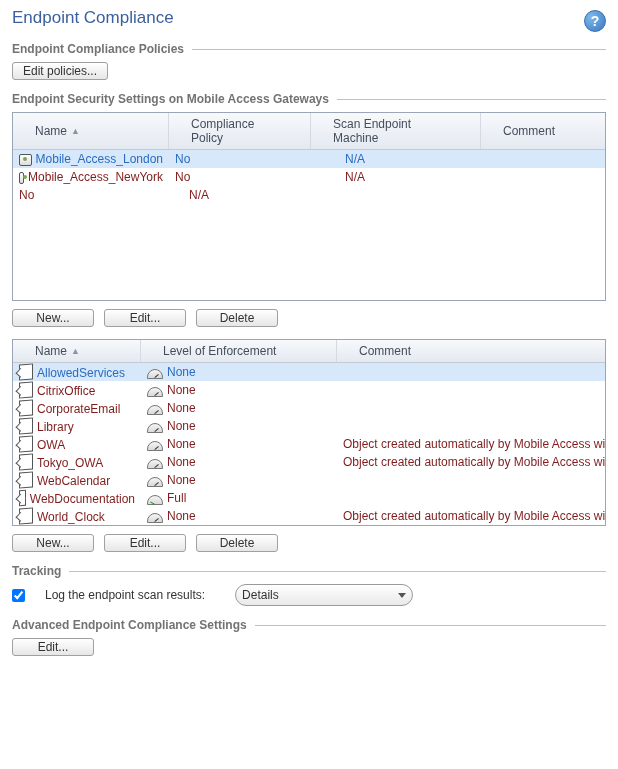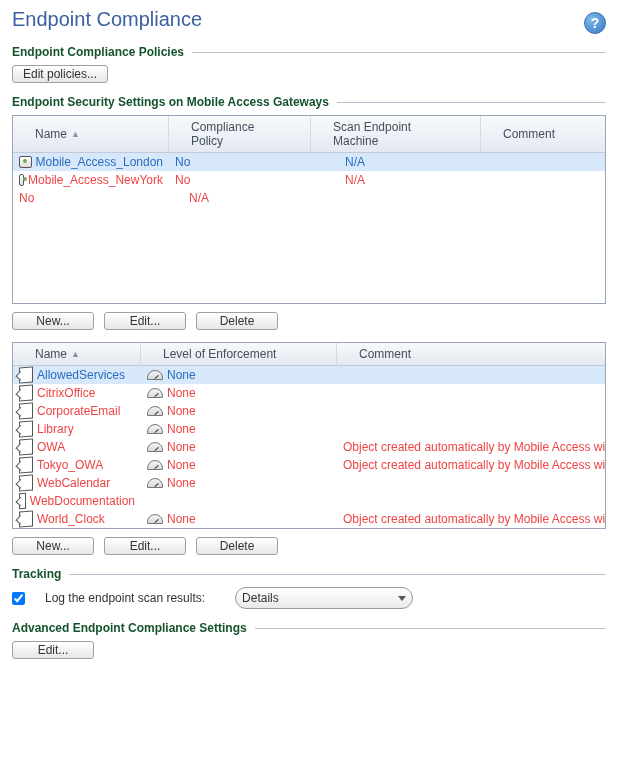--- a/index.html
+++ b/index.html
@@ -14,21 +14,21 @@
   .page {
     padding: 6px 12px 12px 12px;
     box-sizing: border-box;
   }
   .titlebar {
     display: flex;
     align-items: center;
     justify-content: space-between;
   }
   .page-title {
-    font-size: 20px;
+    font-size: 17px;
     color: #3b5fa0;
     font-weight: 400;
     margin: 2px 0 8px 0;
   }
   .help-icon {
     width: 20px;
     height: 20px;
     border-radius: 50%;
     background: radial-gradient(circle at 30% 30%, #7db9e8, #3a79c4);
     border: 1px solid #3a6fb0;
@@ -44,21 +44,21 @@
     margin: 4px 0 12px 0;
   }
   .section-title-row {
     display: flex;
     align-items: center;
     margin: 6px 0 6px 0;
   }
   .section-title {
     font-size: 12px;
     font-weight: bold;
-    color: #14532d;
+    color: #737373;
     white-space: nowrap;
     padding-right: 8px;
   }
   .section-line {
     flex: 1;
     height: 1px;
     background: #b8c3d2;
   }
   .btn {
     display: inline-flex;
@@ -93,36 +93,36 @@
     align-items: center;
     box-sizing: border-box;
   }
   .th:last-child { border-right: none; }
   .tbody {
     min-height: 150px;
   }
   .trow {
     display: flex;
     font-size: 12px;
-    color: #ef4444;
+    color: #7f1d1d;
     height: 18px;
     align-items: center;
   }
   .trow.selected {
     background: #d7e8fb;
     color: #2a6cbf;
   }
   .td {
     padding: 1px 6px;
     box-sizing: border-box;
     overflow: hidden;
     white-space: nowrap;
     text-overflow: ellipsis;
     display: flex;
-    align-items: center;
+    align-items: flex-end;
     gap: 4px;
     max-height: 18px;
   }
   
   .gw .c1 { width: 156px; }
   .gw .c2 { width: 170px; }
   .gw .c3 { width: 142px; }
   .gw .c4 { flex: 1; }
 
   
@@ -381,20 +381,24 @@
               <span class="dial-icon"></span>
               <span>None</span>
             </div>
         <div class="td c3"></div>
       </div>
       <div class="trow">
         <div class="td c1">
               <span class="app-icon"></span>
               <span>WebDocumentation</span>
             </div>
+        <div class="td c2">
+              <span class="dial-icon full"></span>
+              <span>Full</span>
+            </div>
         <div class="td c3"></div>
       </div>
       <div class="trow">
         <div class="td c1">
               <span class="app-icon"></span>
               <span>World_Clock</span>
             </div>
         <div class="td c2">
               <span class="dial-icon"></span>
               <span>None</span>

